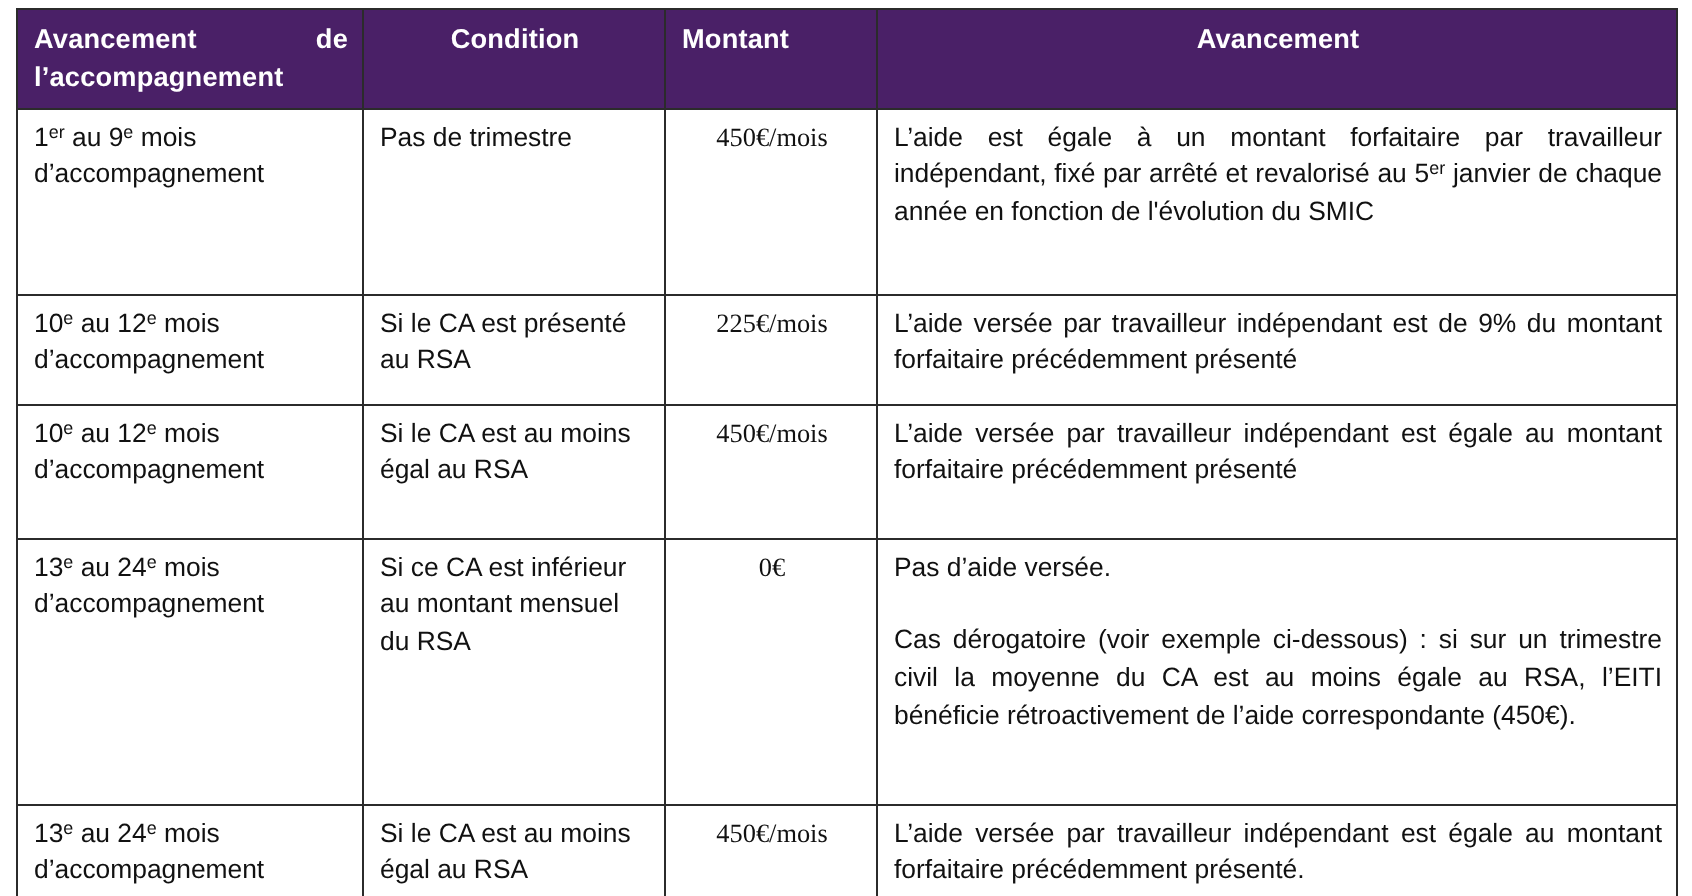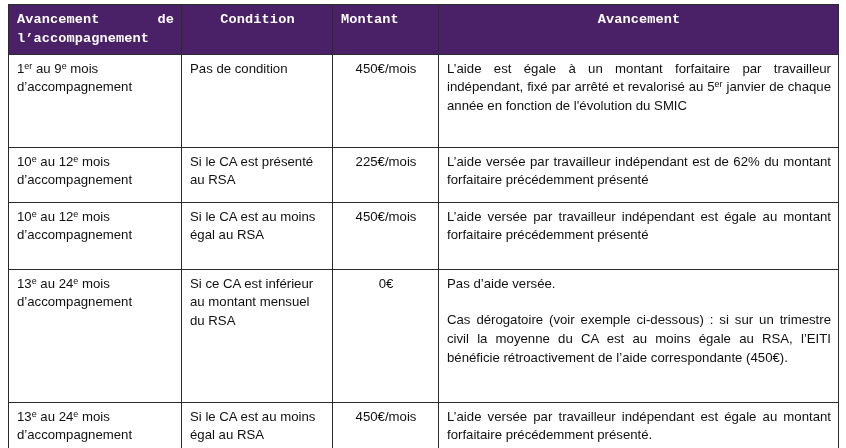--- a/index.html
+++ b/index.html
@@ -46,39 +46,39 @@
 
   thead th {
     background: #4A2067;
     color: #ffffff;
     font-weight: bold;
     font-size: 13.6px;
     border-color: #2b2b2b;
     padding-top: 6px;
     padding-bottom: 7px;
     letter-spacing: 0.1px;
-    font-family: Liberation Mono, monospace;
   }
   th.h-col1 {
     text-align: justify;
     text-align-last: justify;
   }
   th.h-col2, th.h-col4 {
     text-align: center;
   }
   th.h-col3 {
     text-align: left;
   }
 
   td.col-stage,
   td.col-condition {
     text-align: left;
   }
   td.col-amount {
     text-align: center;
+    font-family: Liberation Serif, serif;
   }
   td.col-expl {
     text-align: justify;
     hyphens: none;
   }
 
   .row-1 td { height: 82px; margin-top: 16px; }
   .row-2 td { height: 44px; }
   .row-3 td { height: 56px; }
   .row-4 td { height: 122px; }
@@ -113,30 +113,30 @@
         <th class="h-col1">Avancement de l’accompagnement</th>
         <th class="h-col2">Condition</th>
         <th class="h-col3">Montant</th>
         <th class="h-col4">Avancement</th>
       </tr>
     </thead>
     <tbody>
 
       <tr class="row-1">
         <td class="col-stage"><span>1</span><sup>er</sup><span> au 9</span><sup>e</sup><span> mois d’accompagnement</span></td>
-        <td class="col-condition">Pas de condition</td>
+        <td class="col-condition">Pas de trimestre</td>
         <td class="col-amount">450€/mois</td>
         <td class="col-expl"><span>L’aide est égale à un montant forfaitaire par travailleur indépendant, fixé par arrêté et revalorisé au 5</span><sup>er</sup><span> janvier de chaque année en fonction de l'évolution du SMIC</span></td>
       </tr>
 
       <tr class="row-2">
         <td class="col-stage"><span>10</span><sup>e</sup><span> au 12</span><sup>e</sup><span> mois d’accompagnement</span></td>
         <td class="col-condition">Si le CA est présenté au RSA</td>
         <td class="col-amount">225€/mois</td>
-        <td class="col-expl nowrap-lastline">L’aide versée par travailleur indépendant est de 62% du montant forfaitaire précédemment présenté</td>
+        <td class="col-expl nowrap-lastline">L’aide versée par travailleur indépendant est de 9% du montant forfaitaire précédemment présenté</td>
       </tr>
 
       <tr class="row-3">
         <td class="col-stage"><span>10</span><sup>e</sup><span> au 12</span><sup>e</sup><span> mois d’accompagnement</span></td>
         <td class="col-condition">Si le CA est au moins égal au RSA</td>
         <td class="col-amount">450€/mois</td>
         <td class="col-expl nowrap-lastline">L’aide versée par travailleur indépendant est égale au montant forfaitaire précédemment présenté</td>
       </tr>
 
       <tr class="row-4">

